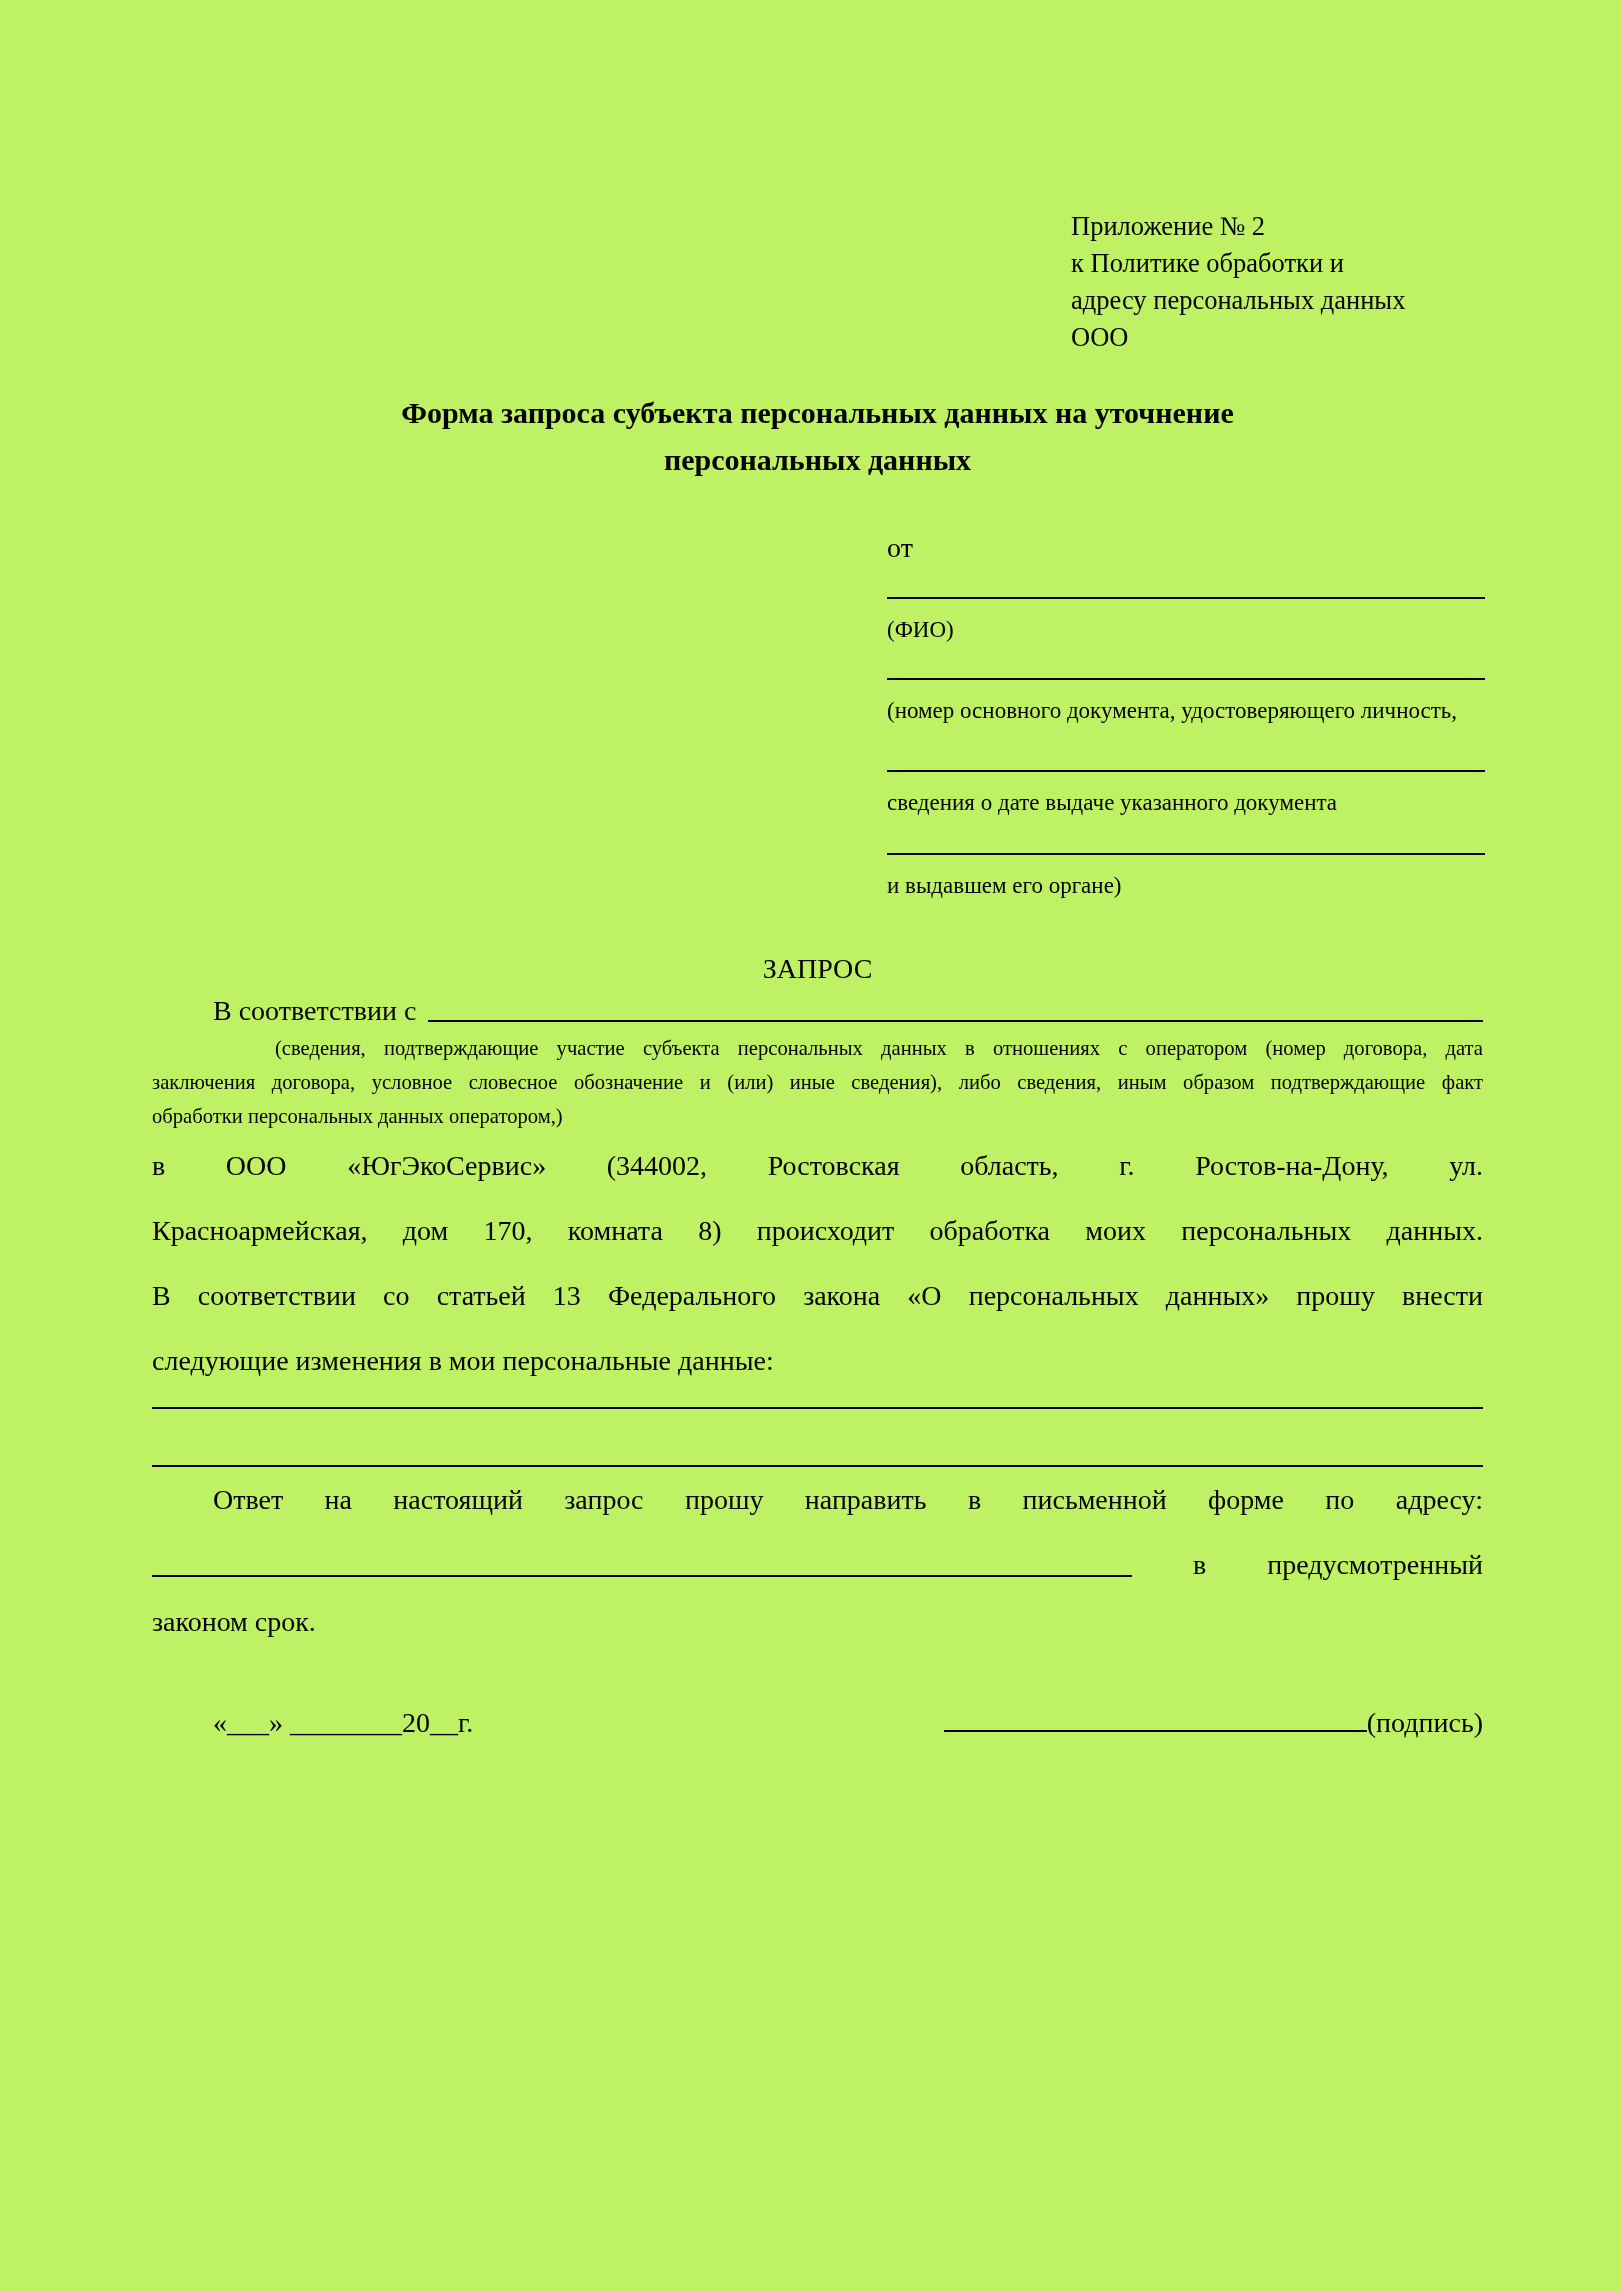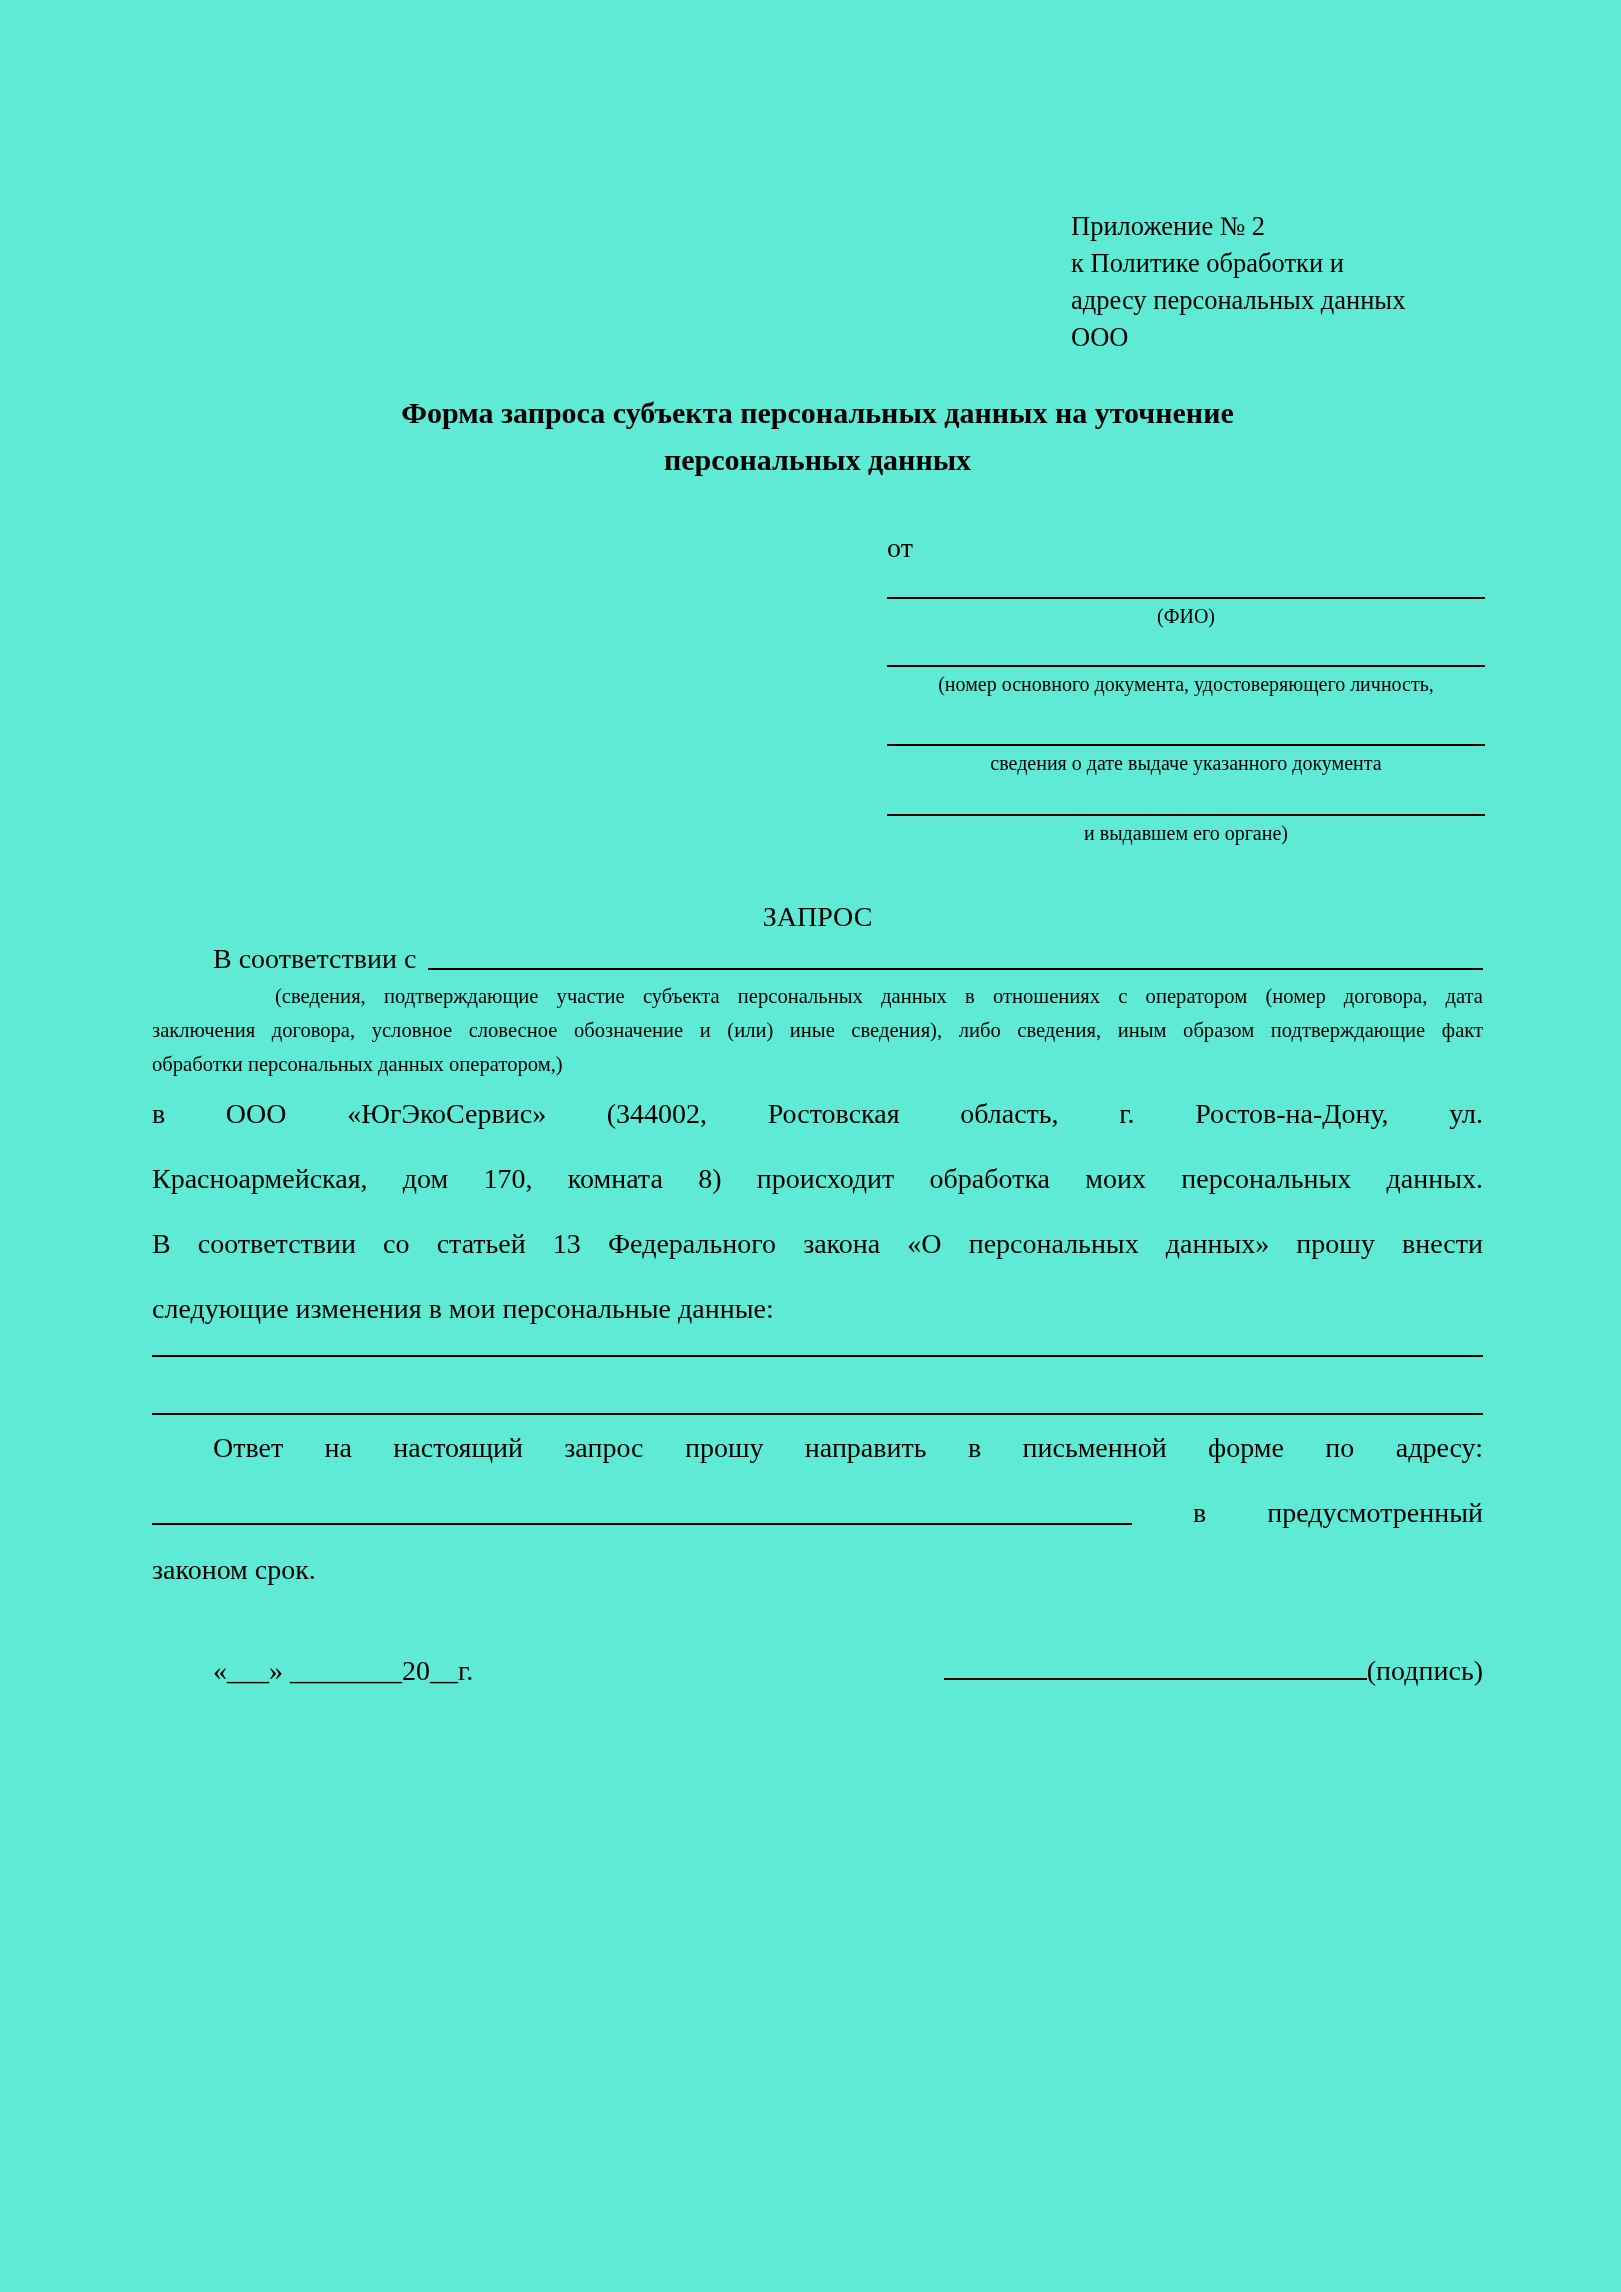--- a/index.html
+++ b/index.html
@@ -1,32 +1,32 @@
 <!DOCTYPE html>
 <html><head>
 <meta charset="utf-8">
 <style>
   html,body{margin:0;padding:0;background:#ffffff;}
-  .page{position:relative;width:1621px;height:2293px;background:#5eead4;box-sizing:border-box;
+  .page{position:relative;width:1621px;height:2293px;background:#bef264;box-sizing:border-box;
         padding:208px 138px 0 152px;color:#000;
         font-family:"Liberation Serif","DejaVu Serif",serif;font-size:28px;line-height:32px;}
 
   .annex{margin-left:919px;font-size:26.5px;line-height:37px;}
 
   .title{margin:33px auto 0;max-width:1019px;text-align:center;font-weight:bold;
          font-size:30px;line-height:47px;}
 
   .addressee{margin-left:735px;margin-top:49px;width:598px;}
   .addressee .from{margin-top:25.5px;}
   .field-rule{border-bottom:2px solid #000;height:0;}
   .f1 .field-rule{margin-top:33px;}
   .f2 .field-rule{margin-top:35px;}
   .f3 .field-rule{margin-top:47px;}
   .f4 .field-rule{margin-top:37px;}
-  .field-caption{font-size:20px;line-height:25.5px;text-align:center;white-space:nowrap;margin-top:5px;}
+  .field-caption{font-size:23px;line-height:25.5px;text-align:left;white-space:nowrap;margin-top:18px;}
 
   .request-heading{text-align:center;margin-top:55px;}
 
   .accordance{display:flex;margin-top:10px;}
   .accordance .lead{white-space:nowrap;padding-left:61px;}
   .fill-rule{flex:1;border-bottom:2px solid #000;margin-bottom:4.9px;margin-left:11.8px;}
 
   .note{font-size:20.6px;line-height:34px;margin-top:3.9px;}
   .note .first{text-indent:123px;}
   .stretchline{text-align:justify;text-align-last:justify;}

